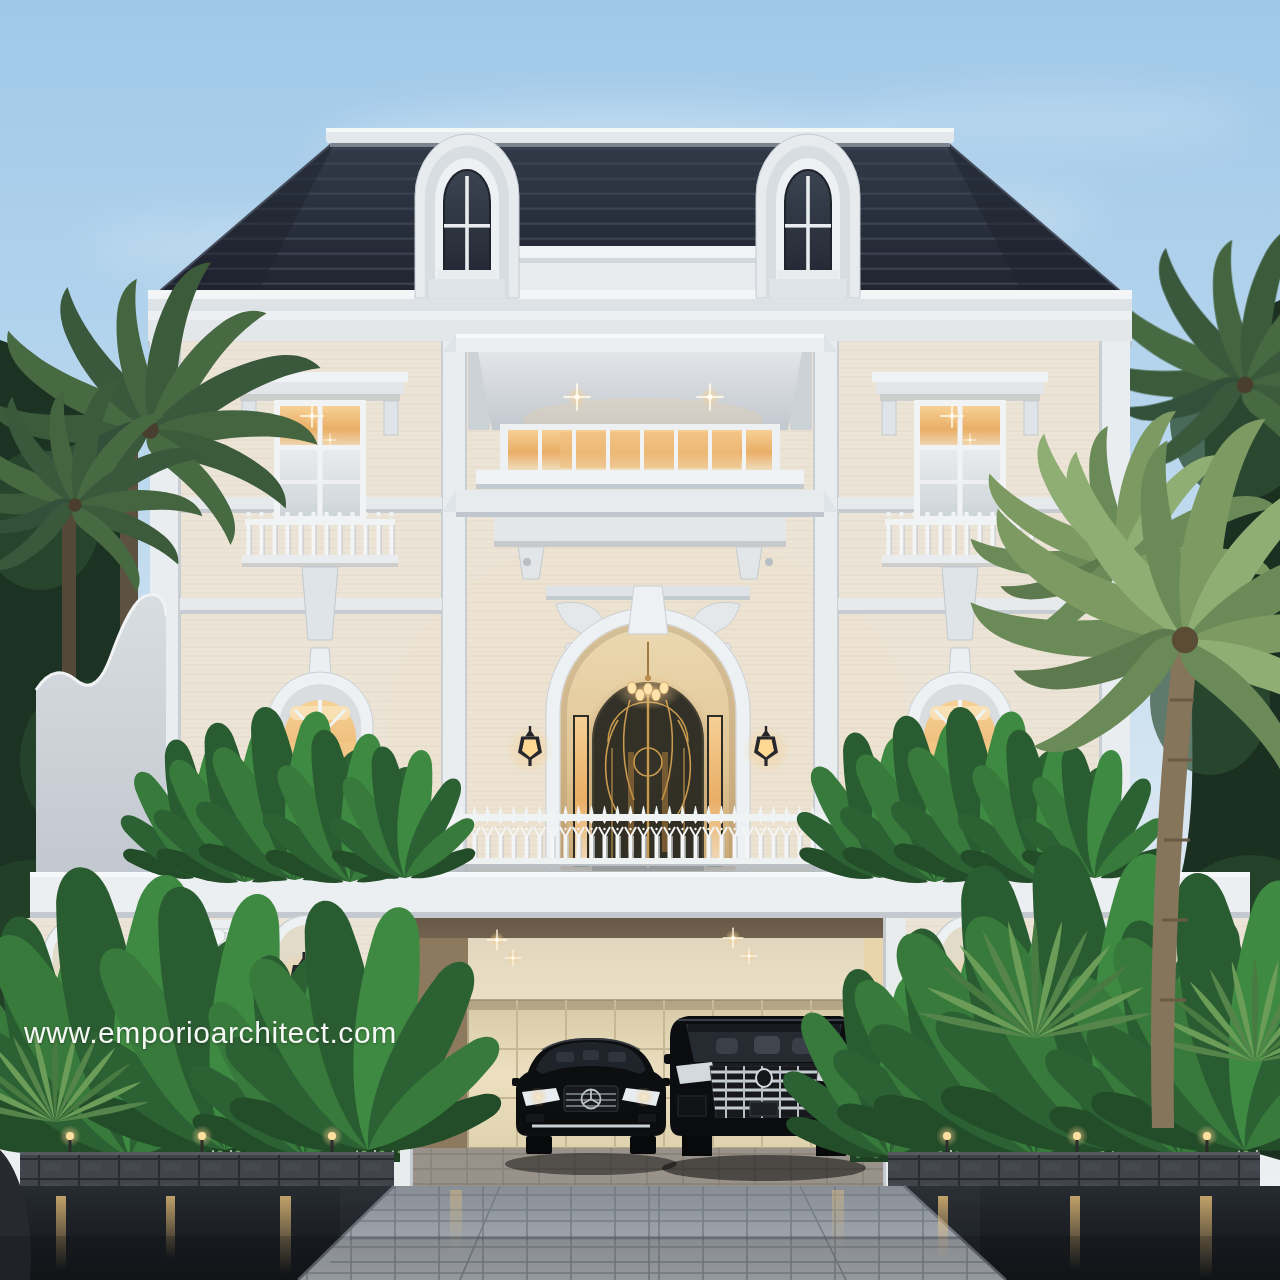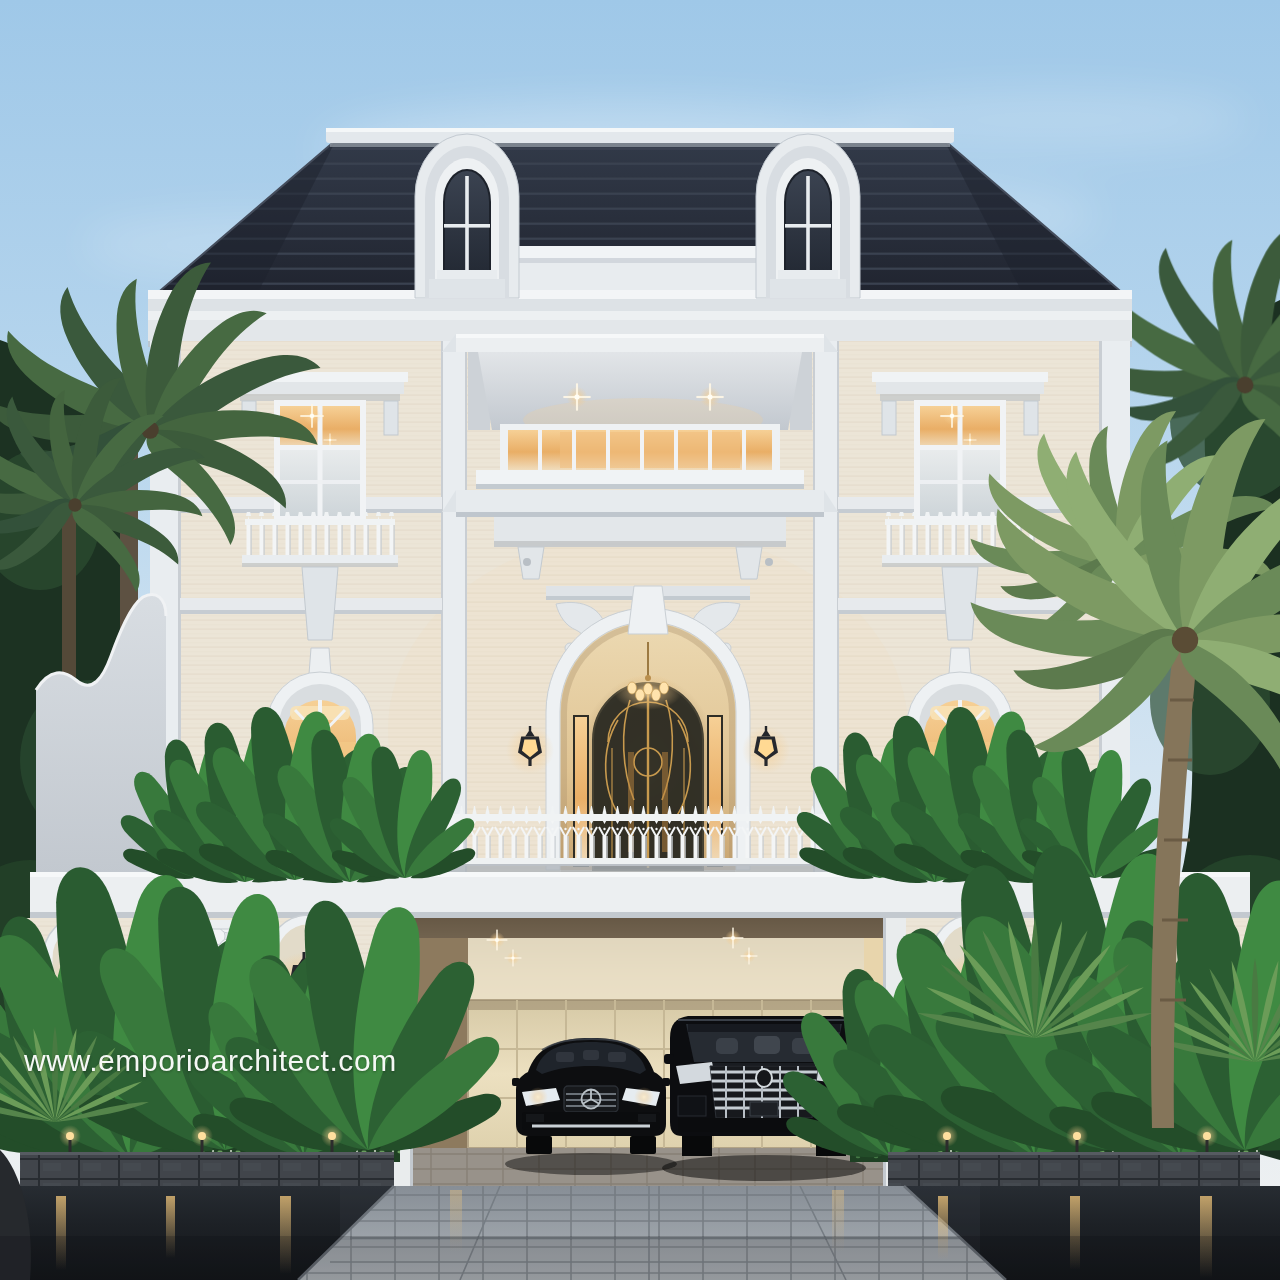--- a/index.html
+++ b/index.html
@@ -1,21 +1,21 @@
 <!DOCTYPE html>
 <html style="--sky-top: #9fc8e8; --sky-horizon: #eff1f1; --roof: #272c38; --facade-travertine: #ece5d7; --trim-white: #eef1f3; --window-glow: #e9ae66; --foliage-dark: #1c3222; --foliage-bright: #3f8a42; --asphalt: #1a1e23; --car-black: #0c0d10; --watermark: #ffffff;"><head>
 <meta charset="utf-8">
 <style>
   html,body{margin:0;padding:0;background:#000;}
   .stage{position:relative;width:1280px;height:1280px;overflow:hidden;
          font-family:"Liberation Sans",sans-serif;background:var(--sky-top,#9fc8e8);}
   .stage svg{position:absolute;left:0;top:0;display:block;}
   .watermark{position:absolute;left:24px;top:1016px;font-size:30px;font-weight:400;
              letter-spacing:.6px;color:var(--watermark,#ffffff);opacity:.95;
-             text-shadow:0 1px 3px rgba(0,0,0,.35);white-space:nowrap;margin-top:28px;}
+             text-shadow:0 1px 3px rgba(0,0,0,.35);white-space:nowrap;}
 </style>
 </head>
 <body>
 
 <div class="stage">
 <svg width="1280" height="1280" viewBox="0 0 1280 1280">
 <defs>
   <linearGradient id="sky" x1="0" y1="0" x2="0" y2="1">
     <stop offset="0" stop-color="#9fc8e8"></stop>
           <stop offset=".35" stop-color="#b9d7ee"></stop>

